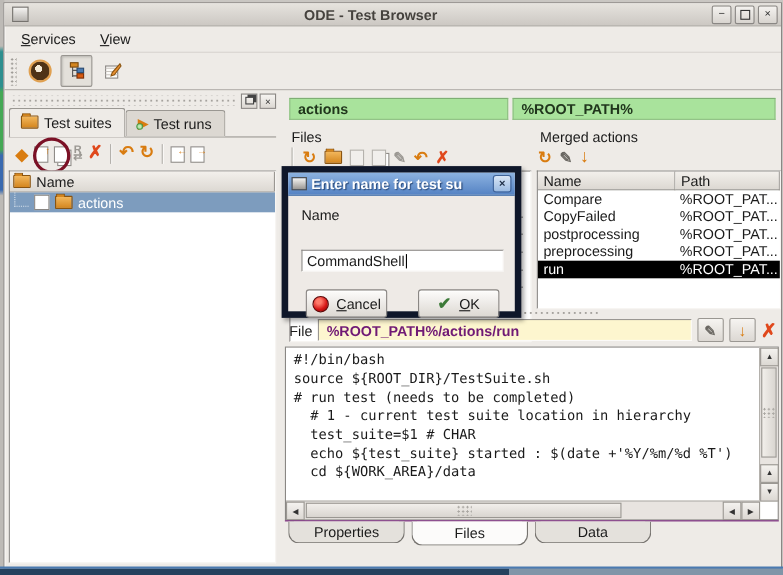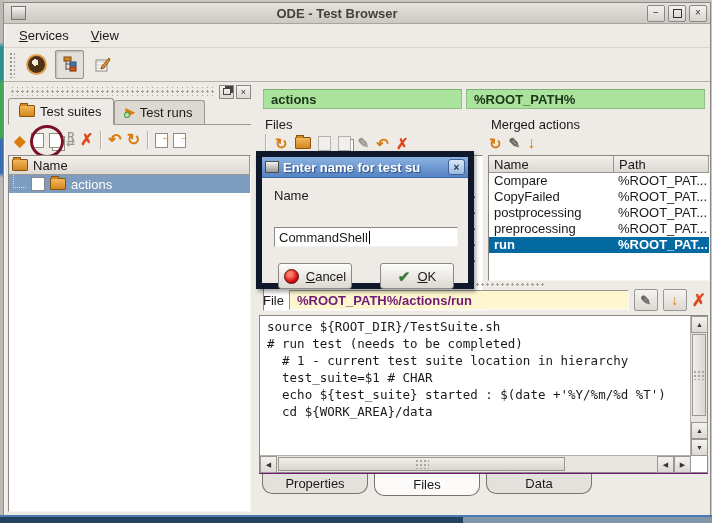--- a/index.html
+++ b/index.html
@@ -107,21 +107,21 @@
 
   .merged-table{position:absolute;left:233px;top:69px;width:220px;height:124px;background:#fff;
     border:1px solid #8a8784;border-right-color:#f7f5f2;border-bottom-color:#f7f5f2;overflow:hidden;}
   .mt-header{height:17px;display:flex;}
   .mt-hc{background:linear-gradient(#f3f0ec,#dcd8d2);border-bottom:1px solid #9a9792;
     border-right:1px solid #9a9792;display:flex;align-items:center;padding-left:5px;}
   .mt-name{width:119px;} .mt-path{flex:1;}
   .mt-row{height:16px;line-height:16px;display:flex;}
   .mt-row .c1{width:124px;padding-left:5px;overflow:hidden;white-space:nowrap;}
   .mt-row .c2{flex:1;overflow:hidden;white-space:nowrap;}
-  .mt-row.selected{background:#0369a1;color:#fff;font-weight:bold;}
+  .mt-row.selected{background:#000000;color:#fff;}
 
   .splitter-dots{position:absolute;left:30px;top:196px;width:260px;height:5px;
     background-image:radial-gradient(#a5a29d 35%,transparent 36%);background-size:5px 5px;}
 
   .file-row{position:absolute;left:8px;top:203px;right:4px;height:22px;display:flex;align-items:center;gap:5px;}
   .file-path{flex:1;height:18px;display:flex;align-items:center;background:#fdf6cf;
     border:1px solid #9a9792;border-right-color:#fbfaf8;border-bottom-color:#fbfaf8;
     padding-left:7px;font-weight:bold;color:#701a75;}
   .mini-btn{width:22px;height:20px;border:1px solid #9a9792;border-radius:2px;
     background:linear-gradient(#f6f4f1,#dcd8d3);display:flex;align-items:center;justify-content:center;}
@@ -346,20 +346,21 @@
           <span class="g" style="font-size:13px;color:#6a6762">✎</span>
         </span>
       <span class="mini-btn">
           <span class="g orange" style="font-size:14px">↓</span>
         </span>
       <span class="g red" style="font-size:17px">✗</span>
     </div>
 
     <div class="code-area">
       <div class="code-text">
+        <div class="code-line">#!/bin/bash</div>
         <div class="code-line">source ${ROOT_DIR}/TestSuite.sh</div>
         <div class="code-line"># run test (needs to be completed)</div>
         <div class="code-line">  # 1 - current test suite location in hierarchy</div>
         <div class="code-line">  test_suite=$1 # CHAR</div>
         <div class="code-line">  echo ${test_suite} started : $(date +'%Y/%m/%d %T')</div>
         <div class="code-line"></div>
         <div class="code-line">  cd ${WORK_AREA}/data</div>
       </div>
       <div class="vscroll">
         <span class="scr-btn">▲</span>

